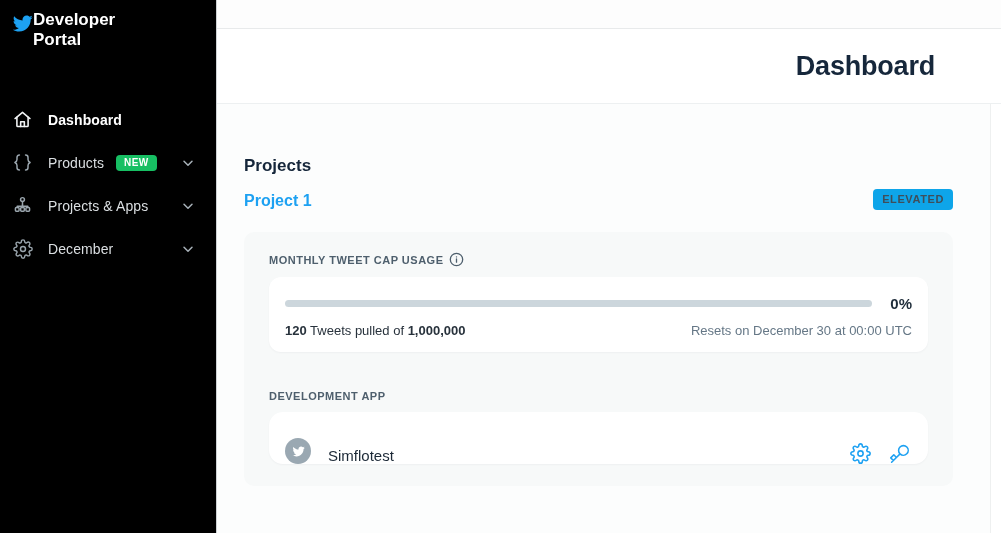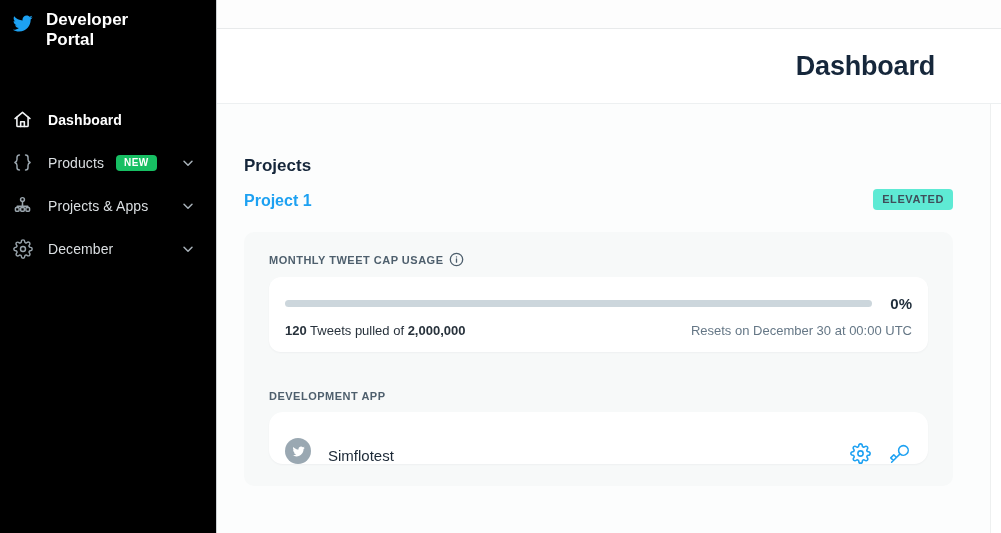--- a/index.html
+++ b/index.html
@@ -10,21 +10,21 @@
     color: #16273b;
     overflow: hidden;
   }
   .page { display: flex; width: 1001px; height: 533px; position: relative; }
 
   
   .sidebar {
     width: 217px; flex-shrink: 0; background: #000; height: 533px;
     border-right: 1px solid #cdd1d4; position: relative;
   }
-  .brand { display: flex; align-items: flex-start; gap: 13px; padding: 10px 12px; cursor: pointer; }
+  .brand { display: flex; align-items: flex-start; padding: 10px 12px; cursor: pointer; }
   .brand-logo { margin-top: 3px; flex-shrink: 0; display: flex; }
   .brand-text { font-size: 17px; font-weight: bold; line-height: 20px; color: #fff; width: 110px; }
   .nav { margin-top: 38px; }
   .nav-item {
     display: flex; align-items: center; padding: 11px 20px 11px 12px;
     color: #dbdfe2; font-size: 14px; cursor: pointer; text-decoration: none;
   }
   .nav-icon { width: 21px; height: 21px; display: flex; align-items: center; justify-content: center; color: #9aa5ad; }
   .nav-label { margin-left: 15px; letter-spacing: 0.1px; }
   .nav-item.active .nav-label { font-weight: bold; color: #fff; }
@@ -44,21 +44,21 @@
   }
   .page-title { font-size: 27px; font-weight: bold; color: #16273b; letter-spacing: -0.2px; }
 
   .content { position: relative; flex: 1; background: #fcfdfd; padding: 52px 48px 0 27px; }
   .scroll-rail { position: absolute; top: 0; right: 0; bottom: 0; width: 11px; background: #fff; border-left: 1px solid #eef0f0; }
 
   .section-title { font-size: 17px; font-weight: bold; color: #15263a; margin-bottom: 12px; }
   .project-row { display: flex; align-items: flex-end; justify-content: space-between; margin-bottom: 22px; height: 22px; }
   .project-link { color: #1da1f2; font-weight: bold; font-size: 16px; text-decoration: none; cursor: pointer; }
   .badge-elevated {
-    background: #5eead4; color: #3f4e5a; font-size: 11px; font-weight: bold;
+    background: #0ea5e9; color: #3f4e5a; font-size: 11px; font-weight: bold;
     letter-spacing: 0.6px; padding: 5px 9px; border-radius: 4px; line-height: 1; margin-left: 16px;
   }
 
   .project-card { background: #f7f9f9; border-radius: 10px; padding: 20px 25px 22px; }
   .cap-label-row { display: flex; align-items: center; gap: 6px; text-align: right; }
   .cap-label { color: #4e5f6d; font-size: 11px; font-weight: bold; letter-spacing: 0.5px; }
   .info-btn { display: flex; color: #4e5f6d; cursor: pointer; }
 
   .usage-card {
     background: #fff; border-radius: 12px; margin-top: 10px;
@@ -197,21 +197,21 @@
         </div>
 
         <div class="usage-card">
           <div class="progress-row">
             <div class="track">
               <div class="fill" style="width:0%"></div>
             </div>
             <span class="percent">0%</span>
           </div>
           <div class="usage-meta">
-            <span class="pulled"><b>120</b><span style="white-space:pre;"> Tweets pulled of </span><b>2,000,000</b></span>
+            <span class="pulled"><b>120</b><span style="white-space:pre;"> Tweets pulled of </span><b>1,000,000</b></span>
             <span class="resets">Resets on December 30 at 00:00 UTC</span>
           </div>
         </div>
 
         <div class="cap-label-row dev-label-row">
           <span class="cap-label">DEVELOPMENT APP</span>
         </div>
 
         <div class="app-card">
           <span class="avatar">

